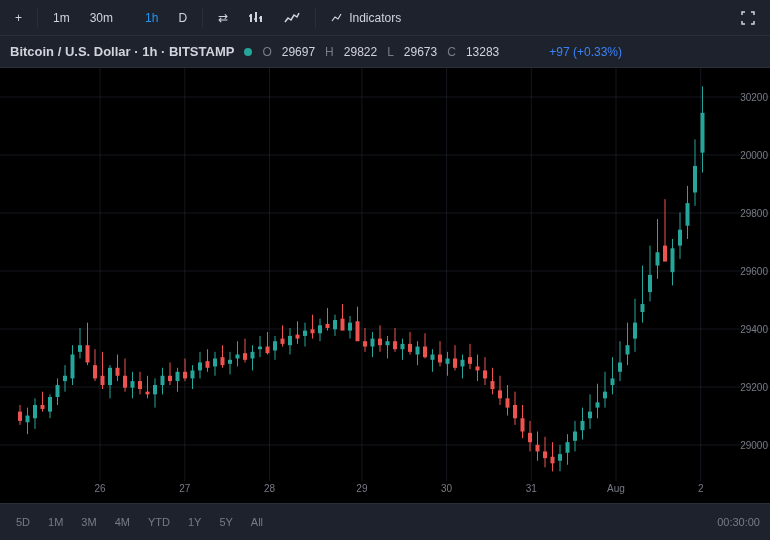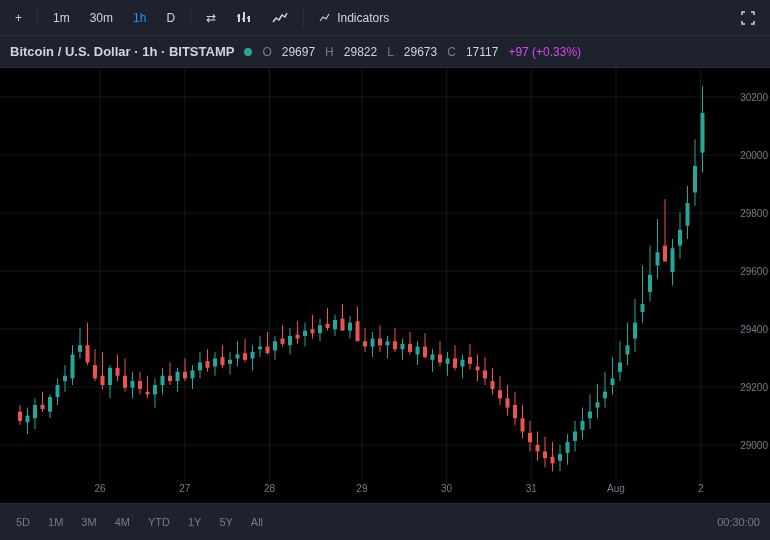--- a/index.html
+++ b/index.html
@@ -28,21 +28,21 @@
       gap: 3px;
       padding: 3px 7px;
       border-radius: 3px;
       cursor: pointer;
       font-size: 12px;
       color: #d1d4dc;
       background: transparent;
       border: none;
       user-select: none;
     }
-    .toolbar-btn.active { color: #2196f3; }
+    .toolbar-btn.active { color: #2196f3; margin-left: 12px; }
     .toolbar-divider {
       width: 1px;
       height: 20px;
       background: #2a2e39;
       margin: 0 2px;
     }
 
     
     .symbol-bar {
       display: flex;
@@ -51,21 +51,21 @@
       background: #1e222d;
       border-bottom: 1px solid #2a2e39;
       padding: 0 10px;
       font-size: 12px;
       gap: 10px;
     }
     .symbol-name { font-weight: 700; color: #d1d4dc; font-size: 13px; }
     .symbol-dot { width: 8px; height: 8px; border-radius: 50%; background: #26a69a; display: inline-block; }
     .ohlc-label { color: #787b86; }
     .ohlc-val { color: #d1d4dc; }
-    .ohlc-change-pos { color: #d946ef; }
+    .ohlc-change-pos { color: #3b82f6; margin-left: 40px; }
 
     
     .chart-container {
       position: relative;
       width: 770px;
       height: 435px;
       background: #000000;
       overflow: hidden;
     }
 
@@ -197,21 +197,21 @@
 <div class="symbol-bar">
   <span class="symbol-name">Bitcoin / U.S. Dollar · 1h · BITSTAMP</span>
   <span class="symbol-dot"></span>
   <span class="ohlc-label">O</span>
   <span class="ohlc-val">29697</span>
   <span class="ohlc-label">H</span>
   <span class="ohlc-val">29822</span>
   <span class="ohlc-label">L</span>
   <span class="ohlc-val">29673</span>
   <span class="ohlc-label">C</span>
-  <span class="ohlc-val">17117</span>
+  <span class="ohlc-val">13283</span>
   <span class="ohlc-change-pos">+97 (+0.33%)</span>
 </div>
 
 <div class="chart-container" id="chartContainer">
   <svg class="chart-svg" id="chartSvg">
 
     <line x1="0" y1="6.67%" x2="100%" y2="6.67%" class="grid-line"></line>
     <line x1="0" y1="20%" x2="100%" y2="20%" class="grid-line"></line>
     <line x1="0" y1="33.33%" x2="100%" y2="33.33%" class="grid-line"></line>
     <line x1="0" y1="46.67%" x2="100%" y2="46.67%" class="grid-line"></line>

